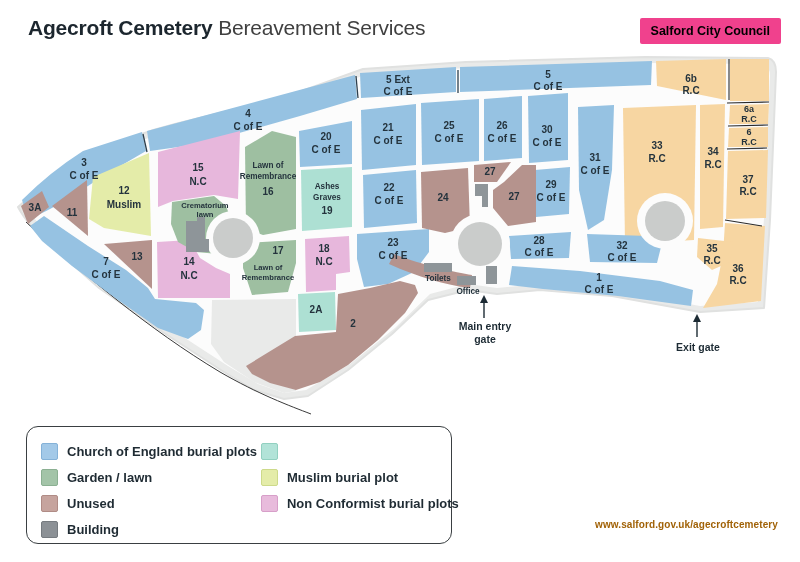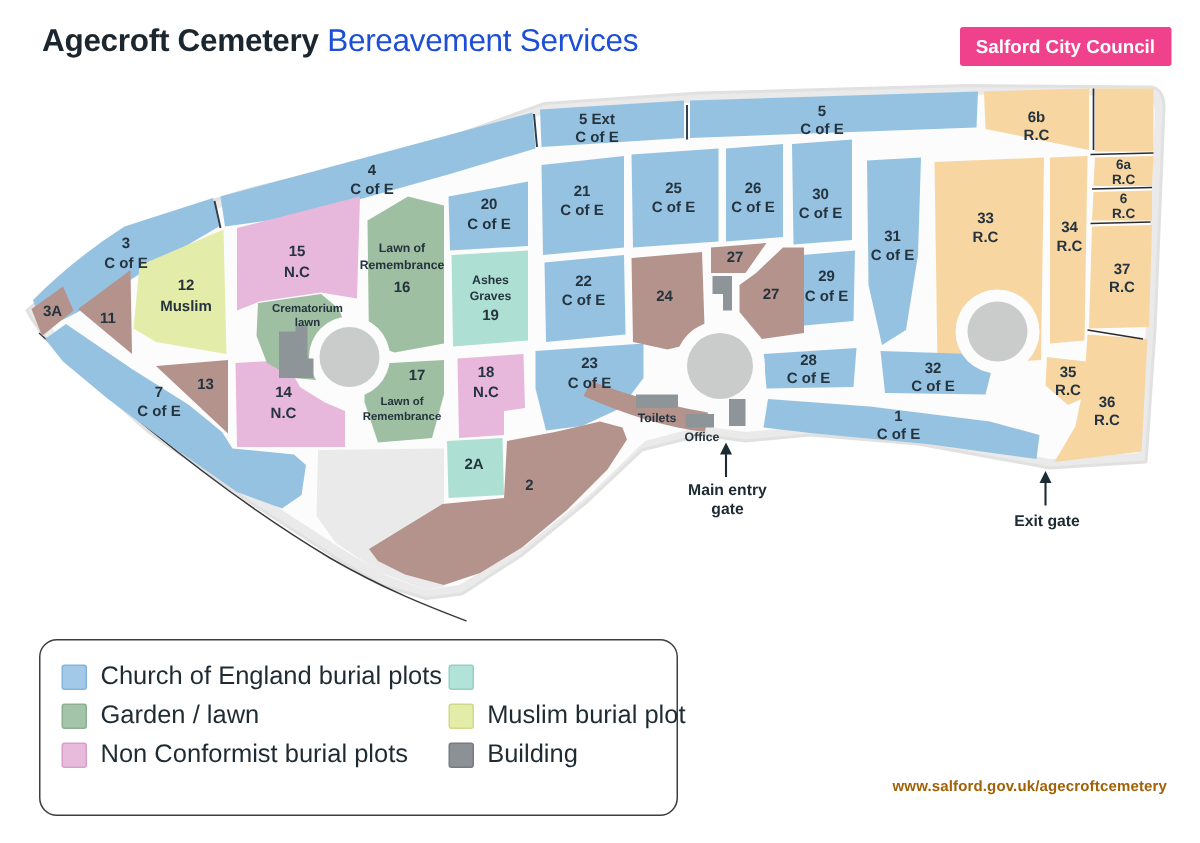--- a/index.html
+++ b/index.html
@@ -1,38 +1,38 @@
 <!DOCTYPE html>
 <html><head>
 <meta charset="utf-8">
 <style>
   html,body{margin:0;padding:0;background:#ffffff;}
   #page{position:relative;width:800px;height:562px;background:#ffffff;overflow:hidden;
         font-family:"Liberation Sans",sans-serif;}
   
   #title{position:absolute;left:28px;top:16px;font-size:21px;color:#1c262e;letter-spacing:-0.2px;}
   #title .b{font-weight:700;}
-  #title .r{font-weight:400;color:#1d4ed8;}
-  #badge{position:absolute;right:19px;top:18px;background:#f0418d;color:#ffffff;
+  #title .r{font-weight:400;color:#404040;}
+  #badge{position:absolute;right:19px;top:18px;background:#f0418d;color:#000000;
          font-size:12.5px;font-weight:700;padding:6px 11px;border-radius:2px;}
   
   text{font-family:"Liberation Sans",sans-serif;fill:#24333d;}
   .pl{font-size:10px;font-weight:700;text-anchor:middle;dominant-baseline:middle;}
   .ps{font-size:8.2px;font-weight:700;text-anchor:middle;dominant-baseline:middle;}
   .pt{font-size:7.6px;font-weight:700;text-anchor:middle;dominant-baseline:middle;}
   .pm{font-size:9px;font-weight:700;text-anchor:middle;dominant-baseline:middle;}
   .pg{font-size:10.5px;font-weight:700;text-anchor:middle;dominant-baseline:middle;fill:#1d2b34;}
   
   #legend{position:absolute;left:26px;top:426px;width:426px;height:118px;
           border:1.6px solid #3a3f42;border-radius:12px;background:#ffffff;
           display:grid;grid-template-columns:1fr 1fr;grid-auto-rows:26px;
           padding:11px 6px 6px 14px;box-sizing:border-box;column-gap:4px;}
   .leg-item{display:flex;align-items:center;gap:9px;}
   .swatch{width:15px;height:15px;border-radius:2px;flex:0 0 auto;}
-  .leg-label{font-size:17px;font-weight:400;color:#1f2b33;white-space:nowrap;}
+  .leg-label{font-size:13px;font-weight:700;color:#1f2b33;white-space:nowrap;}
   .sw-coe{background:#a3c9e8;border:1px solid #85b2d8;}
   .sw-rc{background:#f8d9a8;border:1px solid #e8c088;}
   .sw-muslim{background:#e4eca9;border:1px solid #cdda8a;}
   .sw-nc{background:#e8bbdc;border:1px solid #d79fc9;}
   .sw-cremated{background:#b2e3d8;border:1px solid #92d0c0;}
   .sw-garden{background:#a3c4a8;border:1px solid #8bb092;}
   .sw-unused{background:#c6a49e;border:1px solid #b08c86;}
   .sw-building{background:#8c9196;border:1px solid #767b80;}
   
   #website{position:absolute;right:22px;top:519px;font-size:10px;font-weight:700;
@@ -246,20 +246,24 @@
     </div>
     <div class="leg-item">
       <span class="swatch sw-garden"></span>
       <span class="leg-label">Garden / lawn</span>
     </div>
     <div class="leg-item">
       <span class="swatch sw-muslim"></span>
       <span class="leg-label">Muslim burial plot</span>
     </div>
     <div class="leg-item">
+      <span class="swatch sw-unused"></span>
+      <span class="leg-label">Unused</span>
+    </div>
+    <div class="leg-item">
       <span class="swatch sw-nc"></span>
       <span class="leg-label">Non Conformist burial plots</span>
     </div>
     <div class="leg-item">
       <span class="swatch sw-building"></span>
       <span class="leg-label">Building</span>
     </div>
   </div>
 
   <div id="website">www.salford.gov.uk/agecroftcemetery</div>

